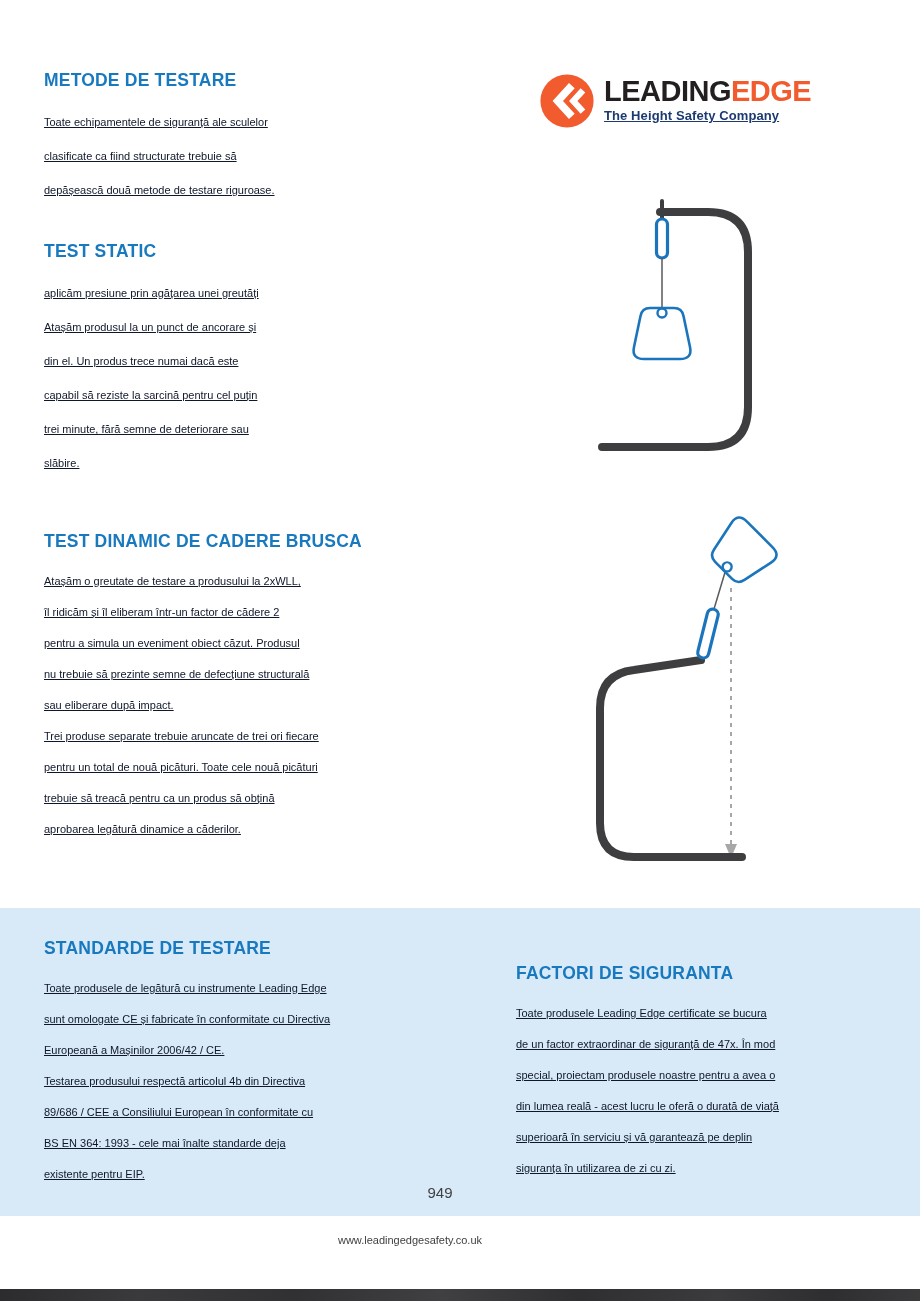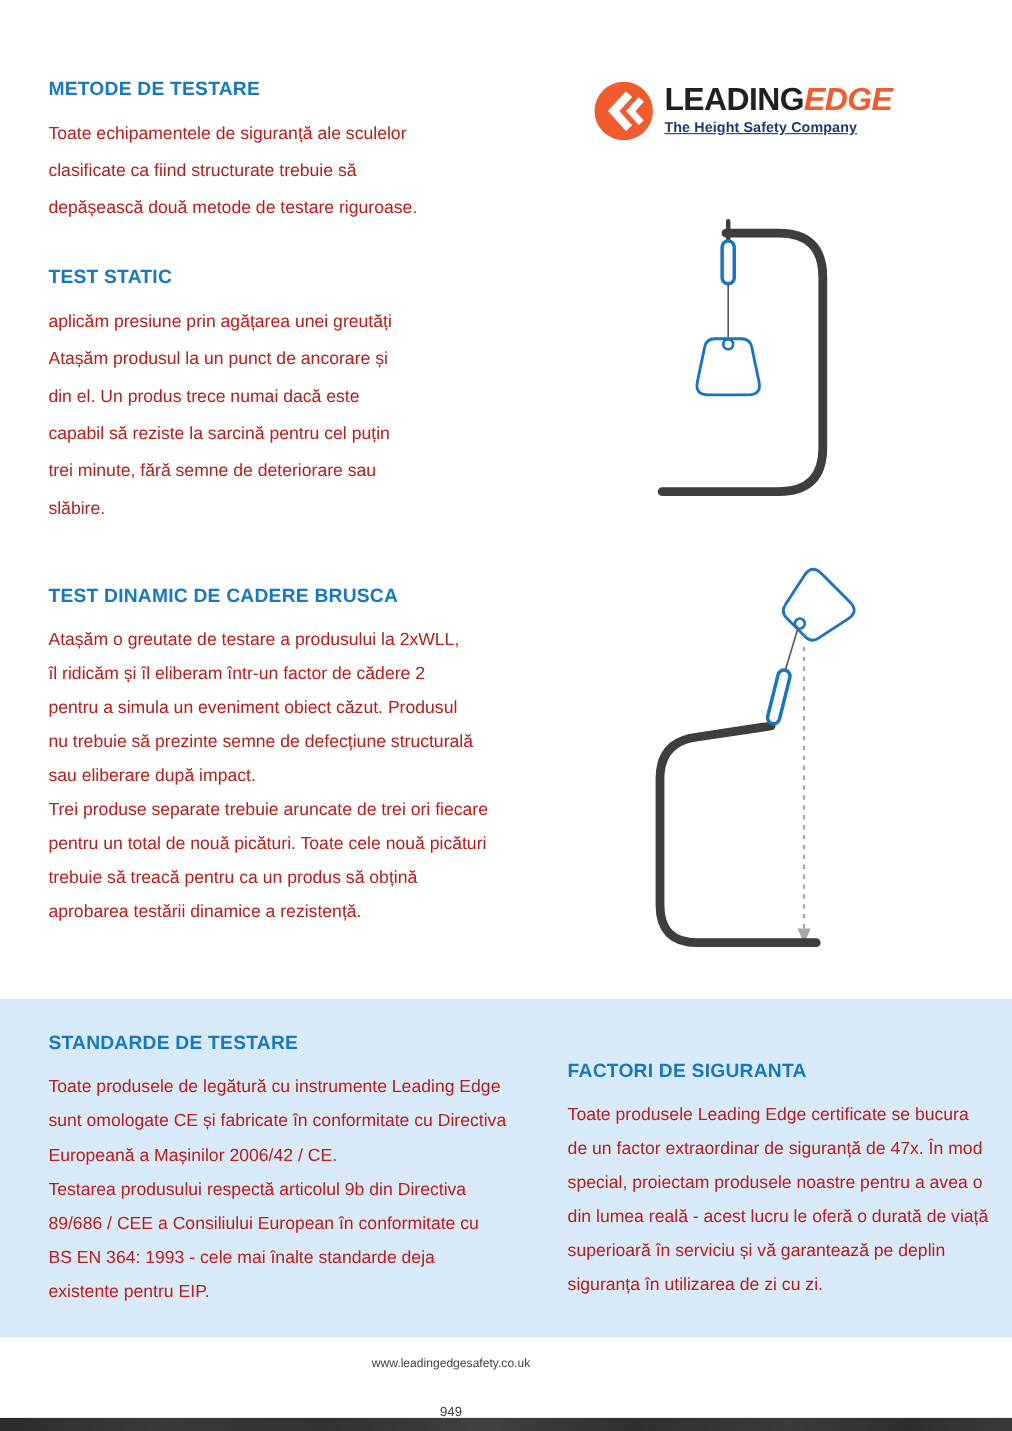--- a/index.html
+++ b/index.html
@@ -17,45 +17,45 @@
     background: #d8eaf8;
   }
 
   .sec { position: absolute; }
   h2.h {
     margin: 0 0 14px 0;
     font-size: 17.5px; font-weight: 700; 
     color: #1879bf; letter-spacing: .2px;
   }
   .line {
-    margin: 0; font-size: 16px; color: #b91c1c; white-space: nowrap;
+    margin: 0; font-size: 11px; color: #0f172a; white-space: nowrap; text-decoration: underline;
   }
   .lh34 .line { line-height: 34px; }
   .lh31 .line { line-height: 31px; }
 
   #sec-metode    { left: 44px;  top: 70px;  }
   #sec-static    { left: 44px;  top: 241px; }
   #sec-dinamic   { left: 44px;  top: 531px; }
   #sec-standarde { left: 44px;  top: 938px; width: 445px; }
   #sec-factori   { left: 516px; top: 938px; width: 385px; margin-top: 25px; }
 
   .logo { position: absolute; left: 538px; top: 72px; display: flex; align-items: flex-start; }
   .logo-icon { width: 58px; height: 58px; flex: 0 0 auto; }
   .logo-textwrap { margin-left: 8px; padding-top: 5px; }
   .brand { font-size: 29px; font-weight: 800; letter-spacing: -0.5px; line-height: 28px; color: #231f20; white-space: nowrap; }
-  .brand .edge { color: #f15b2d; font-style: italic; }
+  .brand .edge { color: #f15b2d; }
   .tagline { font-size: 13px; font-weight: 700; color: #1d3a70; margin-top: 3px; letter-spacing: .1px; white-space: nowrap; text-decoration: underline; }
 
   .diagram { position: absolute; }
   #diagram-static  { left: 556px; top: 196px; }
   #diagram-dynamic { left: 568px; top: 508px; }
 
   .footer { position: absolute; left: 0; width: 820px; text-align: center; color: #414042; }
   #footer-url  { top: 1234px; font-size: 11px; }
-  #footer-page { top: 1276px; font-size: 12px; }
+  #footer-page { top: 1184px; font-size: 15px; padding-left: 30px; }
 
   .edge-bar {
     position: absolute; left: 0; top: 1289px; width: 920px; height: 12px;
     background: linear-gradient(90deg,#2c2c2e 0%,#3a3a3c 15%,#313133 32%,#404042 48%,#2f2f31 63%,#3b3b3d 78%,#2e2e30 90%,#3a3a3c 100%);
   }
 </style>
 </head>
 <body>
 
 <div class="page">
@@ -108,21 +108,21 @@
     <h2 class="h">TEST DINAMIC DE CADERE BRUSCA</h2>
     <div class="lh31">
       <p class="line">Atașăm o greutate de testare a produsului la 2xWLL,</p>
       <p class="line">îl ridicăm și îl eliberam într-un factor de cădere 2</p>
       <p class="line">pentru a simula un eveniment obiect căzut. Produsul</p>
       <p class="line">nu trebuie să prezinte semne de defecțiune structurală</p>
       <p class="line">sau eliberare după impact.</p>
       <p class="line">Trei produse separate trebuie aruncate de trei ori fiecare</p>
       <p class="line">pentru un total de nouă picături. Toate cele nouă picături</p>
       <p class="line">trebuie să treacă pentru ca un produs să obțină</p>
-      <p class="line">aprobarea testării dinamice a rezistență.</p>
+      <p class="line">aprobarea legătură dinamice a căderilor.</p>
     </div>
   </section>
 
   <svg id="diagram-dynamic" class="diagram" width="224" height="372" viewBox="0 0 224 372">
     <line x1="163" y1="80" x2="163" y2="338" stroke="#a7a7a9" stroke-width="2" stroke-dasharray="4 5"></line>
     <polygon points="157,336 169,336 163,350" fill="#a7a7a9"></polygon>
     <path d="M133 152 L66 162 Q32 166 32 200 L32 315 Q32 349 66 349 L174 349" fill="none" stroke="#3e3e40" stroke-width="8" stroke-linecap="round"></path>
     <line x1="146" y1="101" x2="158" y2="61" stroke="#58595b" stroke-width="1.5"></line>
     <g transform="translate(174 44) rotate(-135)">
       <path d="M-12 -26 L12 -26 Q20 -26 21.5 -18 L28 13 Q30.5 25 18 25 L-18 25 Q-30.5 25 -28 13 L-21.5 -18 Q-20 -26 -12 -26 Z" fill="#ffffff" stroke="#1b75bc" stroke-width="2.6"></path>
@@ -132,21 +132,21 @@
       <rect x="-5.5" y="-27" width="11" height="50" rx="5.5" fill="#ffffff" stroke="#1b75bc" stroke-width="3.2"></rect>
     </g>
   </svg>
 
   <section class="sec" id="sec-standarde">
     <h2 class="h">STANDARDE DE TESTARE</h2>
     <div class="lh31">
       <p class="line">Toate produsele de legătură cu instrumente Leading Edge</p>
       <p class="line">sunt omologate CE și fabricate în conformitate cu Directiva</p>
       <p class="line">Europeană a Mașinilor 2006/42 / CE.</p>
-      <p class="line">Testarea produsului respectă articolul 9b din Directiva</p>
+      <p class="line">Testarea produsului respectă articolul 4b din Directiva</p>
       <p class="line">89/686 / CEE a Consiliului European în conformitate cu</p>
       <p class="line">BS EN 364: 1993 - cele mai înalte standarde deja</p>
       <p class="line">existente pentru EIP.</p>
     </div>
   </section>
 
   <section class="sec" id="sec-factori">
     <h2 class="h">FACTORI DE SIGURANTA</h2>
     <div class="lh31">
       <p class="line">Toate produsele Leading Edge certificate se bucura</p>

